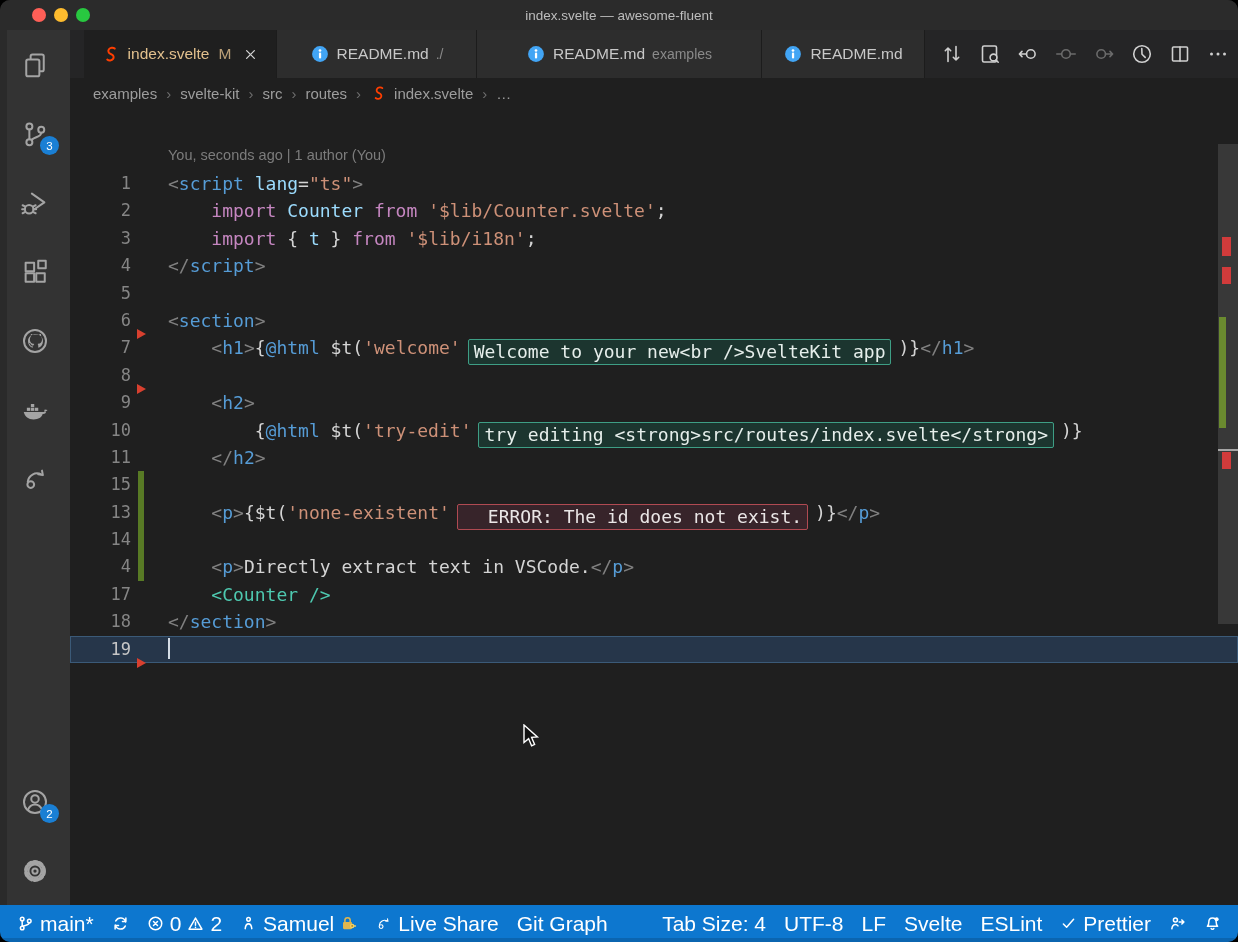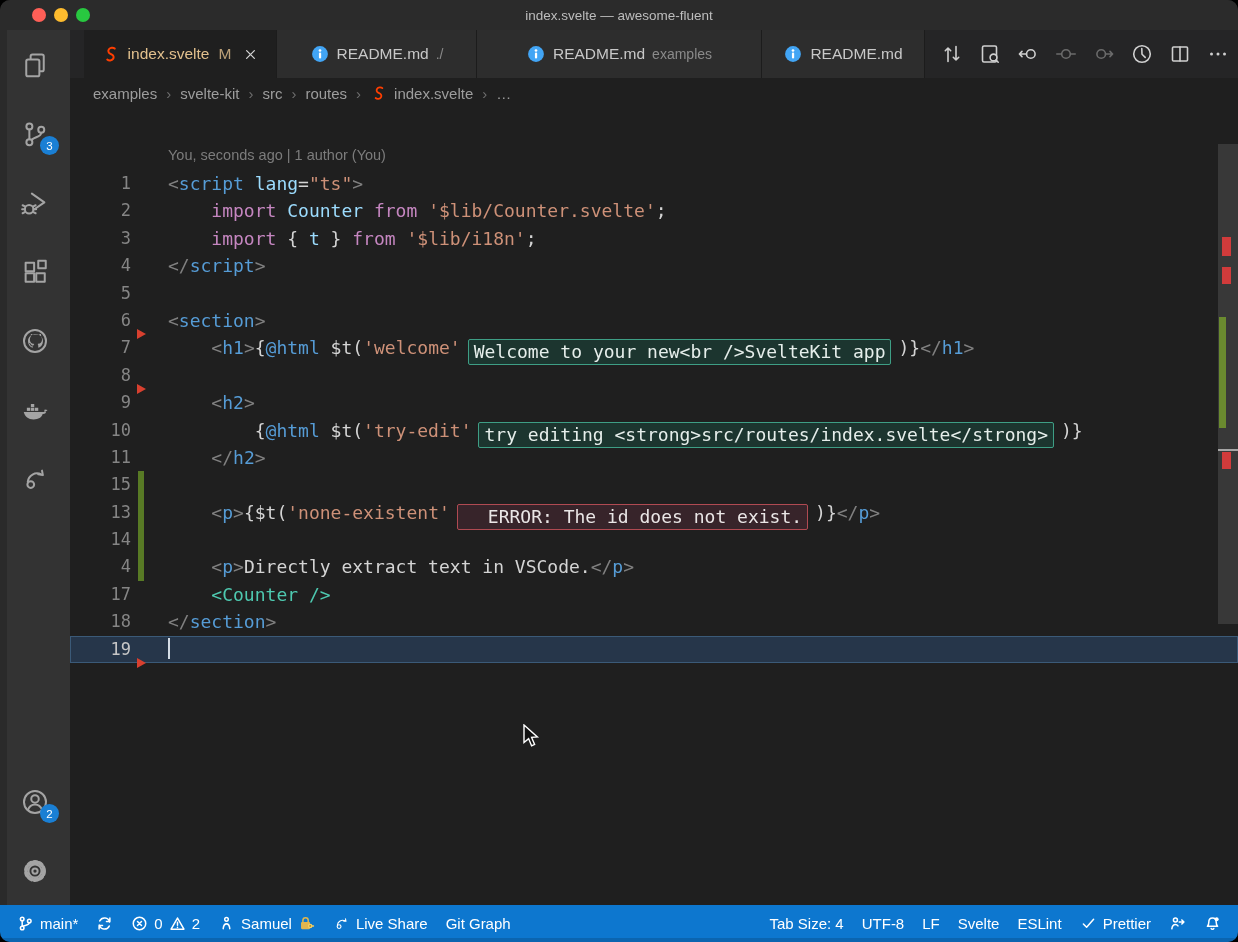--- a/index.html
+++ b/index.html
@@ -57,21 +57,21 @@
   .ann.r{border:1.5px solid #b04a52;background:#37242a;color:#eae6e6;padding-left:30px;}
   .cursor{display:inline-block;width:2px;height:21px;background:#d4dce5;vertical-align:-3px;}
   
   .ruler{position:absolute;top:0;right:0;bottom:0;width:20px;}
   .ruler .slider{position:absolute;top:4px;left:0;width:20px;height:480px;background:rgba(121,121,121,.28);}
   .ruler .rm{position:absolute;left:4px;width:9px;background:#d13b3b;}
   .ruler .gm{position:absolute;left:1px;width:7px;background:#6a8a2f;}
   .ruler .cline{position:absolute;left:0;width:20px;height:2px;background:#a6a6a6;}
   .mouse{position:absolute;pointer-events:none;}
   
-  .statusbar{height:37px;background:#0d77cf;display:flex;align-items:center;color:#fff;font-size:15px;
+  .statusbar{height:37px;background:#0d77cf;display:flex;align-items:center;color:#fff;font-size:21px;
              padding:0 8px;box-shadow:inset 0 -4px 0 rgba(0,0,0,.15);}
   .sb-group{display:flex;align-items:center;height:100%;}
   .sb-group.right{margin-left:auto;}
   .sb-item{display:flex;align-items:center;gap:6px;padding:0 9px;height:100%;}
   .sb-item .icon{width:17px;height:17px;}
   .icon{display:inline-flex;}
   .icon svg{width:100%;height:100%;display:block;fill:none;stroke:currentColor;stroke-width:1.6;stroke-linecap:round;stroke-linejoin:round;}
 </style>
 </head>
 <body>

